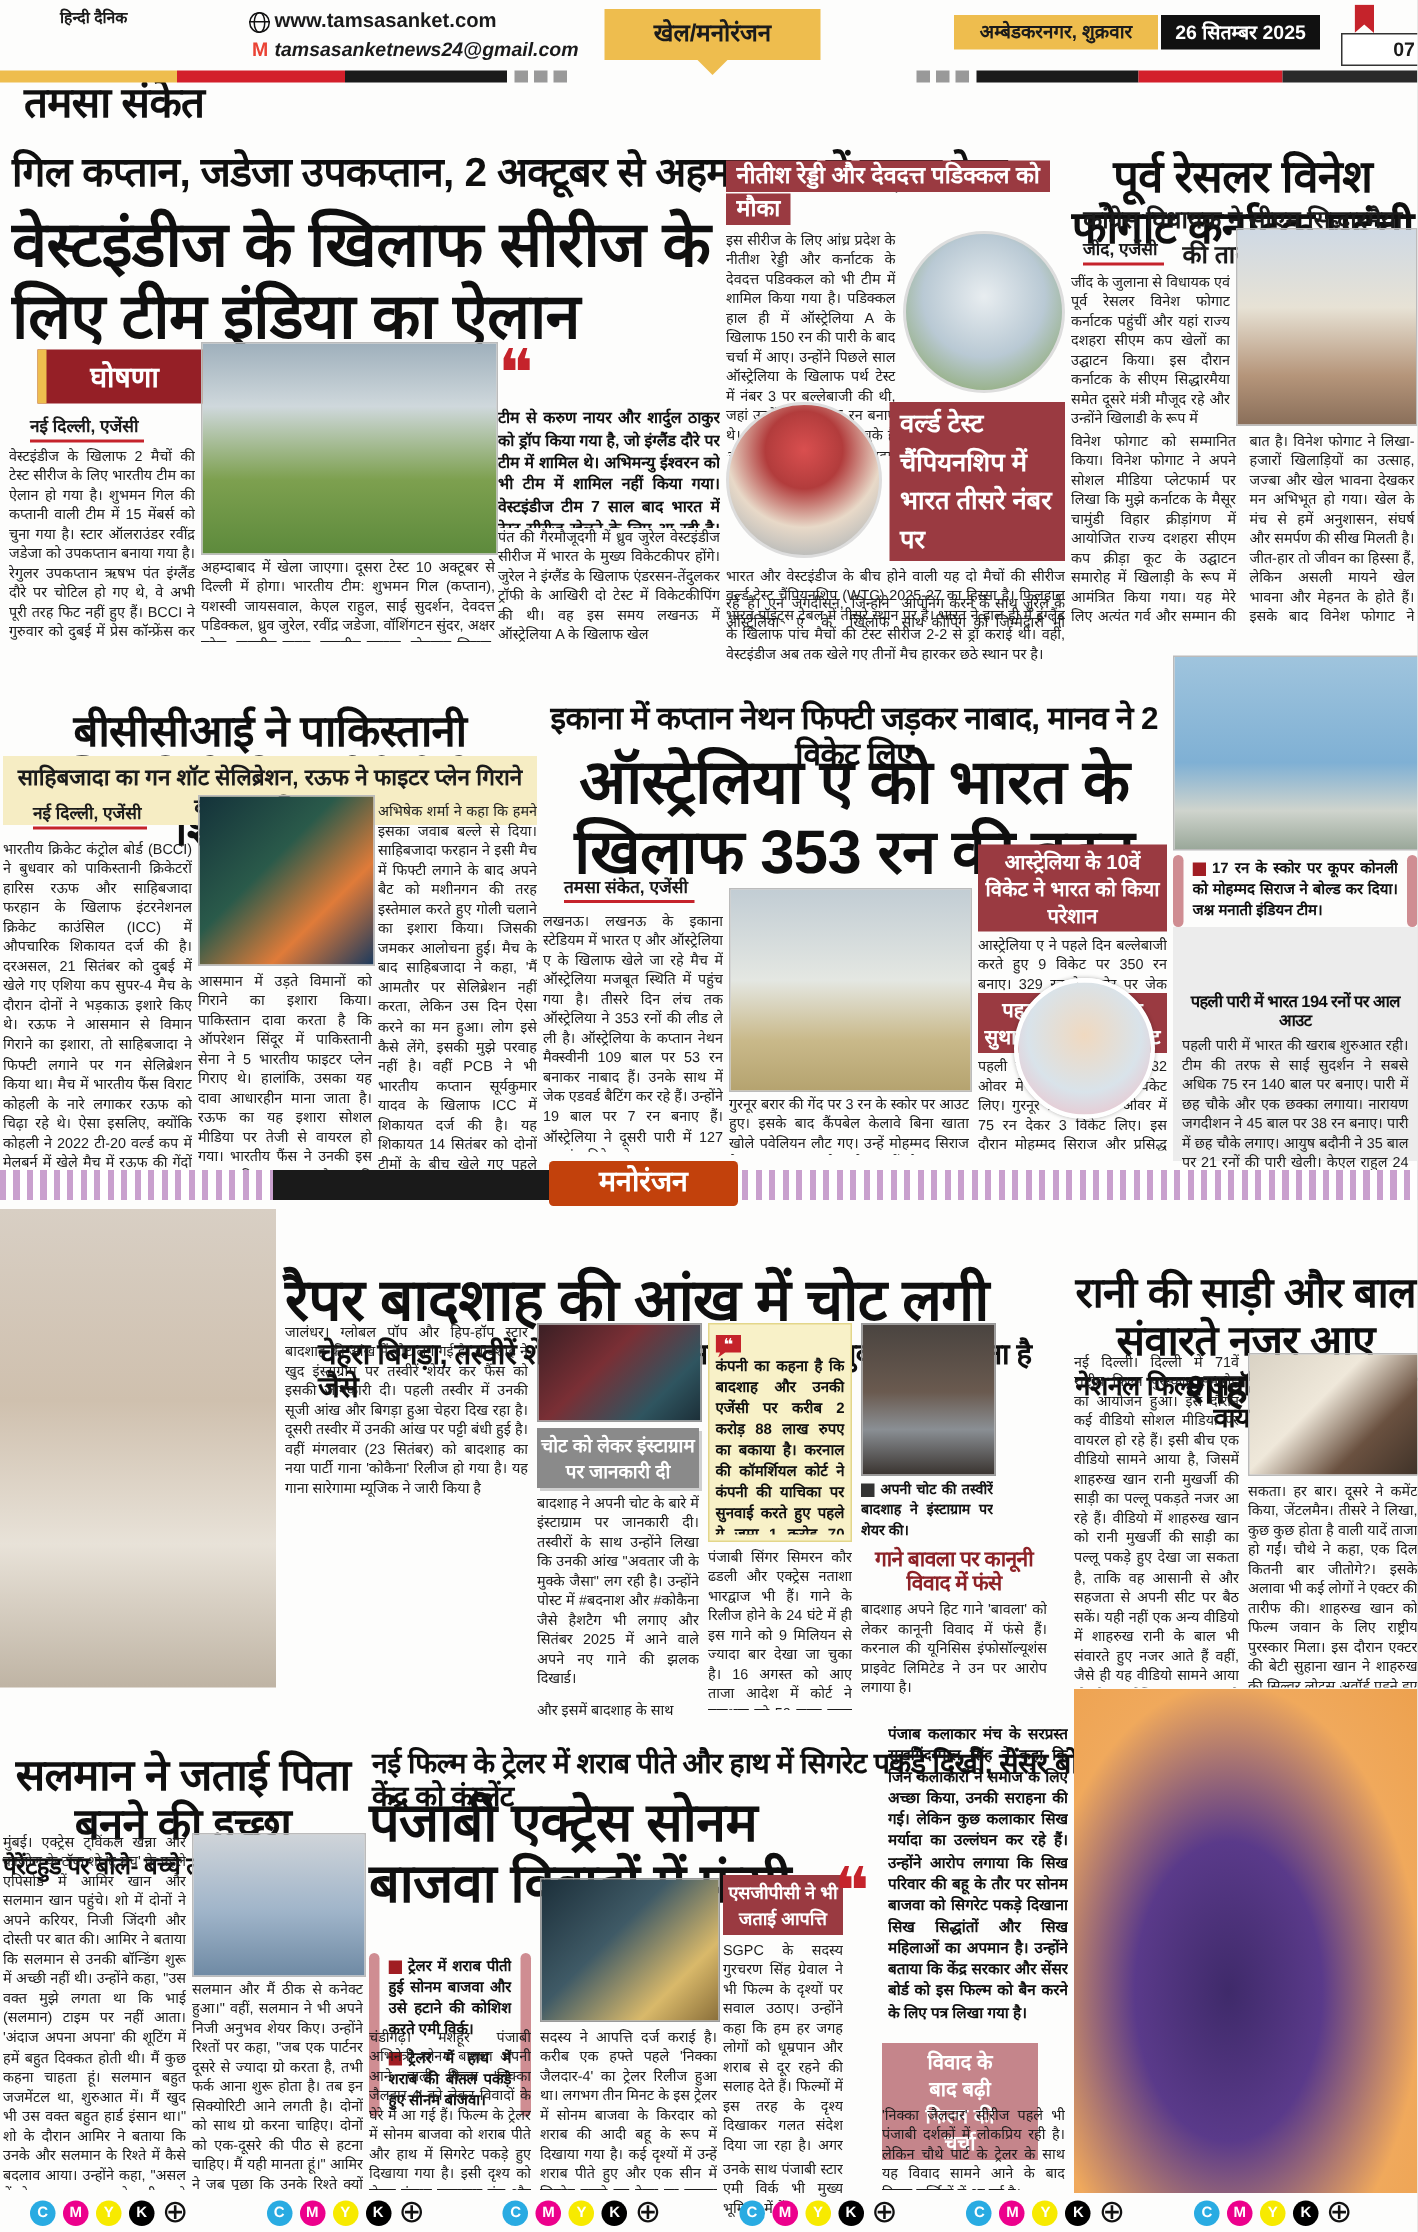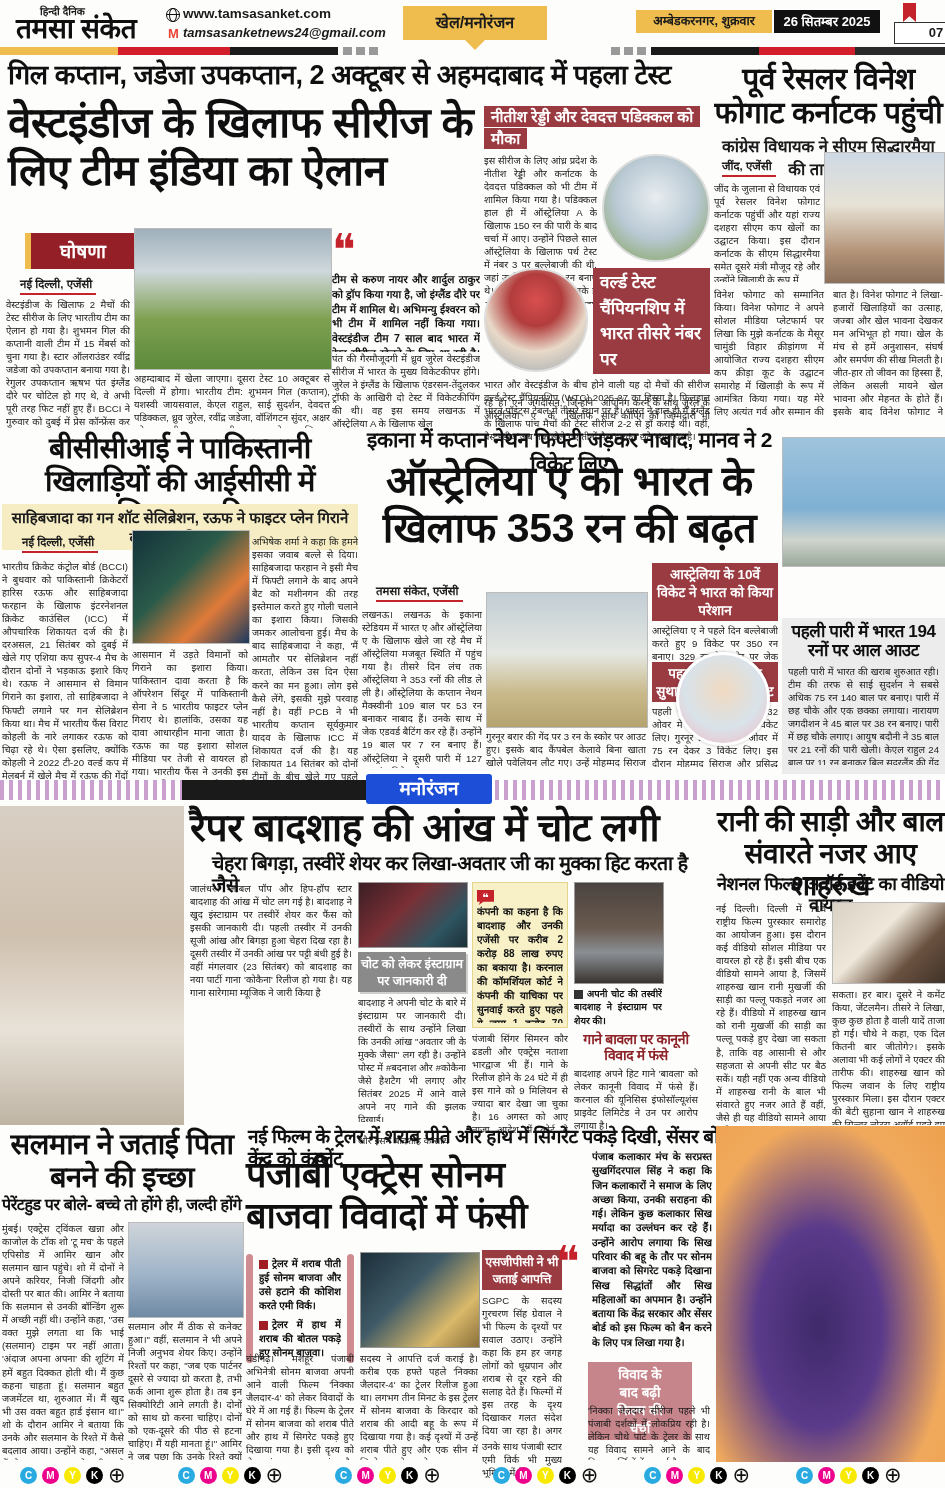--- a/index.html
+++ b/index.html
@@ -1,21 +1,21 @@
 <!DOCTYPE html>
 <html><head>
 <meta charset="utf-8">
 <style>
   html,body{margin:0;padding:0;background:#d9d9d9;}
   .page{position:relative;width:945px;height:1488px;background:#fdfdfc;margin:0 auto;
         font-family:"Liberation Sans","DejaVu Sans",sans-serif;color:#1b1b1b;overflow:hidden;}
   .abs{position:absolute;}
   .body{font-size:9.6px;line-height:1.36;text-align:justify;color:#1c1c1c;overflow:hidden;}
   .bodyb{font-size:10.6px;line-height:1.4;text-align:justify;font-weight:700;color:#111;overflow:hidden;}
-  .hl{font-weight:800;color:#0f0f0f;line-height:1.14;letter-spacing:-0.4px;}
+  .hl{font-weight:800;color:#0f0f0f;line-height:1.14;letter-spacing:-0.4px;margin-top:40px;}
   .ctr{text-align:center;}
   .byline{font-size:11.5px;font-weight:700;display:inline-block;border-bottom:2.5px solid #c5232b;padding:0 4px 2px 0;}
   .maroonstrip{background:#9a3a41;color:#fff;font-weight:700;padding:2px 7px;box-decoration-break:clone;-webkit-box-decoration-break:clone;}
   .graybox{background:#ececec;}
   .ph{overflow:hidden;}
   .ph-team{background:linear-gradient(180deg,#9fb0bc 0%,#cfd8dc 30%,#7da04f 65%,#5d8a3c 100%);}
   .ph-huddle{background:radial-gradient(circle at 50% 40%,#e8edf0 0%,#b9c9d4 50%,#7fa050 100%);}
   .ph-gill{background:radial-gradient(circle at 50% 30%,#d94f4f 0%,#b23c3c 30%,#e8d9c8 60%,#9aa7b0 100%);}
   .ph-vinesh{background:linear-gradient(180deg,#cfd9e4 0%,#e7e2d5 40%,#b5957a 75%,#8a6f5a 100%);}
   .ph-bcci{background:linear-gradient(135deg,#14323a 0%,#2a5a4a 40%,#e07b39 70%,#1b3a5e 100%);}
@@ -148,28 +148,31 @@
     <span class="maroonstrip ctr" style="display:inline-block;font-size:13.5px;padding:2px 4px;">आस्ट्रेलिया के 10वें विकेट ने भारत को किया परेशान</span>
     <div class="body" style="margin-top:3px;height:56px;">आस्ट्रेलिया ए ने पहले दिन बल्लेबाजी करते हुए 9 विकेट पर 350 रन बनाए। 329 रन के स्कोर पर जेक एडवर्ड्स 81.2 ओवर में आउट हुए थे। इसके बाद 10वें विकेट के लिए 91 रनों की पार्टनरशिप हुई।</div>
   </div>
   <div class="abs" style="left:652px;top:662px;width:126px;">
     <span class="maroonstrip ctr" style="display:inline-block;font-size:13.5px;padding:2px 4px;">पहली पारी में मानव सुथार ने लिए पांच विकेट</span>
     <div class="body" style="margin-top:3px;height:62px;">पहली पारी में मानव सुथार ने 32 ओवर में 107 रन देकर 5 विकेट लिए। गुरनूर ब्रार ने 13.2 ओवर में 75 रन देकर 3 विकेट लिए। इस दौरान मोहम्मद सिराज और प्रसिद्ध कृष्णा ने एक विकेट लिया।</div>
   </div>
   <div class="abs ph ph-manav" style="left:676px;top:652px;width:88px;height:88px;border-radius:50%;border:3px solid #fff;box-shadow:0 0 3px rgba(0,0,0,.3);"></div>
 
   <div class="abs ph ph-celebrate" style="left:782px;top:437px;width:163px;height:128px;border:1px solid #bbb;"></div>
+  <div class="abs barbox" style="left:782px;top:570px;width:137px;">
+    <div class="bodyb" style="font-size:10px;"><span class="sq"></span><span>17 रन के स्कोर पर कूपर कोनली को मोहम्मद सिराज ने बोल्ड कर दिया। जश्न मनाती इंडियन टीम।</span></div>
+  </div>
   <div class="abs graybox" style="left:782px;top:618px;width:163px;height:156px;padding:4px 6px;box-sizing:border-box;">
-    <div class="hl ctr" style="font-size:17px;">पहली पारी में भारत 194 रनों पर आल आउट</div>
+    <div class="hl ctr" style="font-size:11px;">पहली पारी में भारत 194 रनों पर आल आउट</div>
     <div class="body" style="margin-top:4px;height:100px;">पहली पारी में भारत की खराब शुरुआत रही। टीम की तरफ से साई सुदर्शन ने सबसे अधिक 75 रन 140 बाल पर बनाए। पारी में छह चौके और एक छक्का लगाया। नारायण जगदीशन ने 45 बाल पर 38 रन बनाए। पारी में छह चौके लगाए। आयुष बदौनी ने 35 बाल पर 21 रनों की पारी खेली। केएल राहुल 24 बाल पर 11 रन बनाकर बिल सदरलैंड की गेंद पर आउट हुए।</div>
   </div>
 
   <div class="abs stripes" style="left:0;top:780px;width:945px;height:20px;"></div>
   <div class="abs" style="left:182px;top:780px;width:184px;height:20px;background:#1a1a1a;"></div>
-  <div class="abs ctr" style="left:366px;top:774px;width:126px;height:30px;line-height:30px;background:#1d4ed8;color:#fff;font-weight:800;font-size:19px;border-radius:3px;">मनोरंजन</div>
+  <div class="abs ctr" style="left:366px;top:774px;width:126px;height:30px;line-height:30px;background:#c2410c;color:#fff;font-weight:800;font-size:19px;border-radius:3px;">मनोरंजन</div>
 
   <div class="abs ph ph-badshah" style="left:0;top:806px;width:184px;height:319px;"></div>
   <div class="abs hl" style="left:190px;top:806px;width:524px;font-size:39px;">रैपर बादशाह की आंख में चोट लगी</div>
   <div class="abs hl" style="left:212px;top:852px;width:502px;font-size:19.5px;">चेहरा बिगड़ा, तस्वीरें शेयर कर लिखा-अवतार जी का मुक्का हिट करता है जैसे</div>
 
   <div class="abs body" style="left:190px;top:882px;width:162px;height:243px;">जालंधर। ग्लोबल पॉप और हिप-हॉप स्टार बादशाह की आंख में चोट लग गई है। बादशाह ने खुद इंस्टाग्राम पर तस्वीरें शेयर कर फैंस को इसकी जानकारी दी। पहली तस्वीर में उनकी सूजी आंख और बिगड़ा हुआ चेहरा दिख रहा है। दूसरी तस्वीर में उनकी आंख पर पट्टी बंधी हुई है। वहीं मंगलवार (23 सितंबर) को बादशाह का नया पार्टी गाना 'कोकैना' रिलीज हो गया है। यह गाना सारेगामा म्यूजिक ने जारी किया है</div>
 
   <div class="abs" style="left:358px;top:882px;width:108px;">
     <div class="ph ph-mv" style="width:108px;height:64px;border:1px solid #999;"></div>
     <div class="ctr" style="margin-top:4px;background:#8a8a8a;color:#fff;font-weight:800;font-size:12.5px;padding:3px 2px;box-shadow:2px 2px 0 #cfcfcf;">चोट को लेकर इंस्टाग्राम पर जानकारी दी</div>

